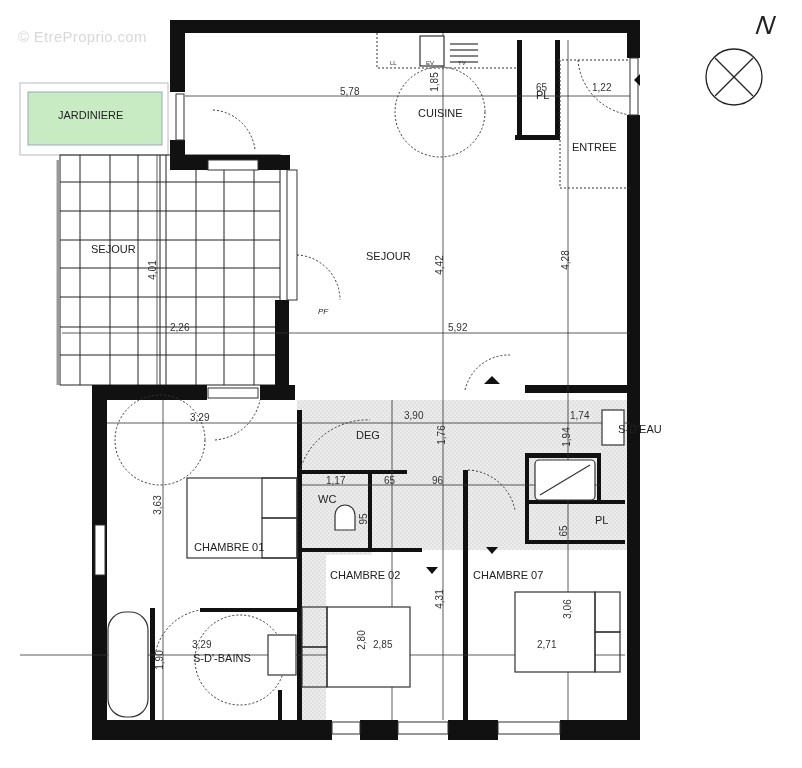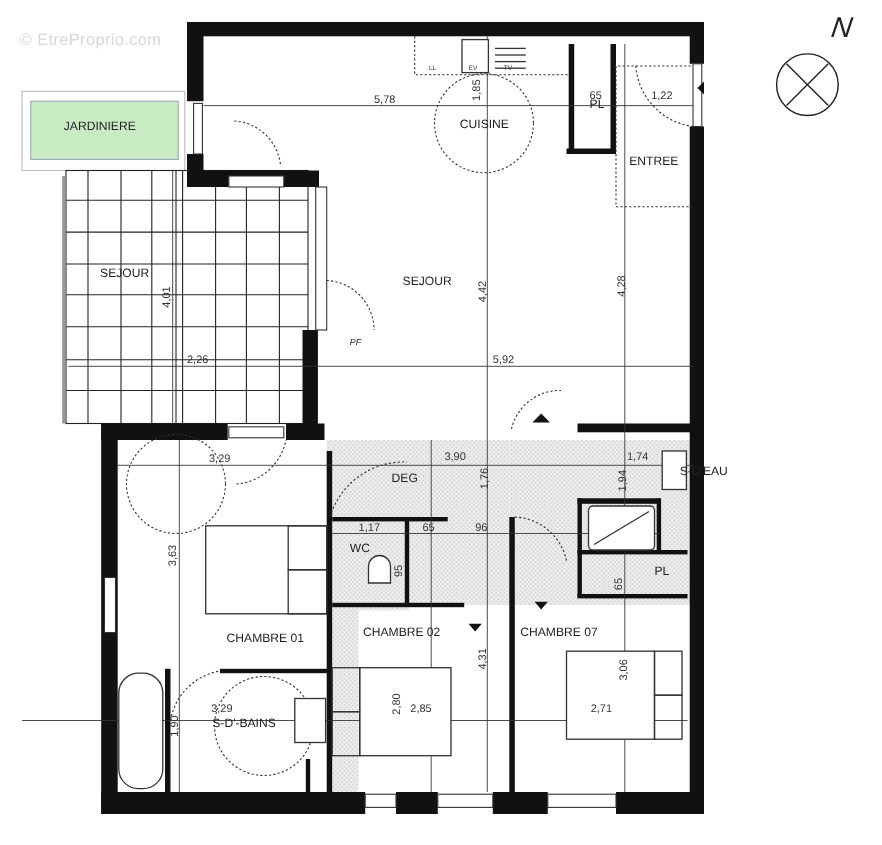--- a/index.html
+++ b/index.html
@@ -178,21 +178,21 @@
   <div class="lbl" style="left:58px;top:110px;">JARDINIERE</div>
   <div class="lbl" style="left:91px;top:244px;">SEJOUR</div>
   <div class="lbl" style="left:418px;top:108px;">CUISINE</div>
   <div class="lbl" style="left:572px;top:142px;">ENTREE</div>
   <div class="lbl" style="left:366px;top:251px;">SEJOUR</div>
   <div class="lbl" style="left:356px;top:430px;">DEG</div>
   <div class="lbl" style="left:574px;top:424px;margin-left:44px;">S-D'EAU</div>
   <div class="lbl" style="left:318px;top:494px;">WC</div>
   <div class="lbl" style="left:536px;top:90px;">PL</div>
   <div class="lbl" style="left:595px;top:515px;">PL</div>
-  <div class="lbl" style="left:194px;top:576px;margin-left:12px;">CHAMBRE 01</div>
+  <div class="lbl" style="left:194px;top:542px;">CHAMBRE 01</div>
   <div class="lbl" style="left:330px;top:570px;">CHAMBRE 02</div>
   <div class="lbl" style="left:473px;top:570px;">CHAMBRE 07</div>
   <div class="lbl" style="left:193px;top:653px;">S-D'-BAINS</div>
   <div class="lbl" style="left:318px;top:308px;font-size:8px;font-style:italic;">PF</div>
 
   
   <div class="dim" style="left:340px;top:87px;">5,78</div>
   <div class="dim v" style="left:425px;top:77px;">1,85</div>
   <div class="dim" style="left:536px;top:83px;">65</div>
   <div class="dim" style="left:592px;top:83px;">1,22</div>

